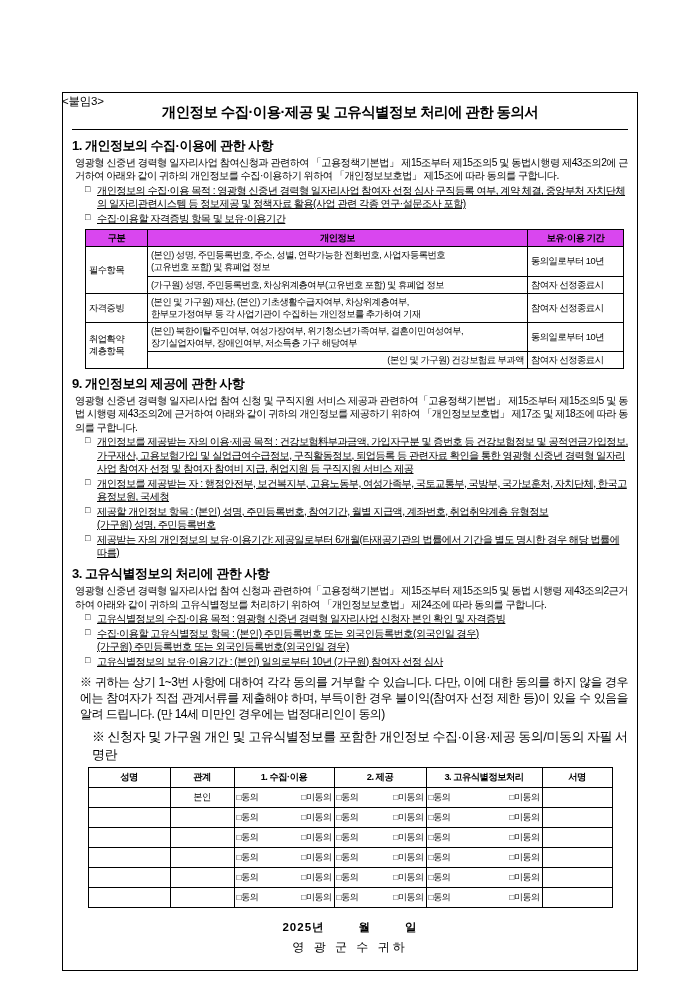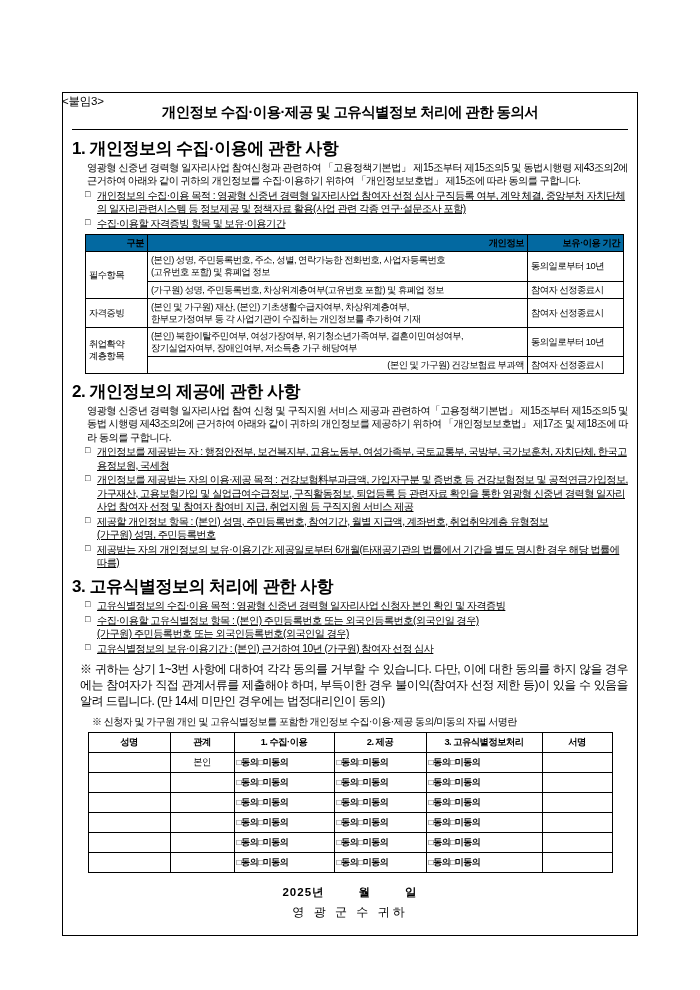--- a/index.html
+++ b/index.html
@@ -45,31 +45,31 @@
     margin: 4px 0 7px 0;
   }
   .title-rule {
     border-bottom: 1.2px solid #000;
     margin: 0 0 7px 0;
   }
   .sec {
     margin: 0 0 6px 0;
   }
   .sec-head {
-    font-size: 17px;
+    font-size: 13px;
     font-weight: bold;
     letter-spacing: -0.5px;
     margin-bottom: 1px;
   }
   .para {
     font-size: 10.2px;
     line-height: 1.32;
     letter-spacing: -0.55px;
     text-align: justify;
-    margin-left: 15px;
+    margin-left: 3px;
   }
   .bullet {
     font-size: 10.2px;
     line-height: 1.32;
     letter-spacing: -0.55px;
     margin-left: 13px;
     position: relative;
     padding-left: 12px;
     margin-top: 1px;
     text-decoration: underline;
@@ -89,36 +89,36 @@
   }
   table.grid th, table.grid td {
     border: 0.8px solid #000;
     font-size: 9.3px;
     letter-spacing: -0.5px;
     padding: 2px 3px;
     vertical-align: middle;
     line-height: 1.3;
   }
   table.grid th {
-    text-align: right;
+    text-align: center;
     font-weight: bold;
-    background: #0369a1;
+    background: #d946ef;
   }
   td.ctr { text-align: left; }
   td.info { text-align: left; }
   td.rt { text-align: right; }
   .note {
     font-size: 12px;
     line-height: 1.34;
     letter-spacing: -0.55px;
     margin: 5px 0 2px 8px;
     text-align: justify;
   }
   .sign-note {
-    font-size: 10px;
+    font-size: 13px;
     letter-spacing: -0.5px;
     margin: 6px 0 3px 20px;
   }
   table.sign {
     border-collapse: collapse;
     width: 524px;
     margin: 0 auto;
     table-layout: fixed;
   }
   table.sign th, table.sign td {
@@ -130,21 +130,21 @@
     padding: 1px 2px;
   }
   table.sign th { font-weight: bold; }
   .chk {
     display: inline-block;
     font-size: 9px;
     letter-spacing: -0.5px;
     white-space: nowrap;
   }
   .chk .box { font-size: 8.5px; }
-  .cellpair { display: flex; justify-content: flex-start; align-items: center; font-weight: bold; }
+  .cellpair { display: flex; justify-content: space-between; align-items: center; }
   .date-line {
     text-align: center;
     font-size: 11.5px;
     font-weight: bold;
     letter-spacing: 1px;
     margin-top: 12px;
   }
   .date-line .sp { display: inline-block; width: 34px; }
   .org-line {
     text-align: center;
@@ -212,35 +212,36 @@
           </tr>
           <tr>
             <td class="rt">(본인 및 가구원) 건강보험료 부과액</td>
             <td class="ctr">참여자 선정종료시</td>
           </tr>
         </tbody>
       </table>
     </div>
 
     <div class="sec">
-      <div class="sec-head">2. 개인정보의 제공에 관한 사항</div>
+      <div class="sec-head">9. 개인정보의 제공에 관한 사항</div>
       <div class="para">영광형 신중년 경력형 일자리사업 참여 신청 및 구직지원 서비스 제공과 관련하여「고용정책기본법」 제15조부터 제15조의5 및 동법 시행령 제43조의2에 근거하여 아래와 같이 귀하의 개인정보를 제공하기 위하여 「개인정보보호법」 제17조 및 제18조에 따라 동의를 구합니다.</div>
+      <div class="bullet">개인정보를 제공받는 자의 이용·제공 목적 : 건강보험料부과금액, 가입자구분 및 증번호 등 건강보험정보 및 공적연금가입정보, 가구재산, 고용보험가입 및 실업급여수급정보, 구직활동정보, 퇴업등록 등 관련자료 확인을 통한 영광형 신중년 경력형 일자리사업 참여자 선정 및 참여자 참여비 지급, 취업지원 등 구직지원 서비스 제공</div>
       <div class="bullet">개인정보를 제공받는 자 : 행정안전부, 보건복지부, 고용노동부, 여성가족부, 국토교통부, 국방부, 국가보훈처, 자치단체, 한국고용정보원, 국세청</div>
-      <div class="bullet">개인정보를 제공받는 자의 이용·제공 목적 : 건강보험料부과금액, 가입자구분 및 증번호 등 건강보험정보 및 공적연금가입정보, 가구재산, 고용보험가입 및 실업급여수급정보, 구직활동정보, 퇴업등록 등 관련자료 확인을 통한 영광형 신중년 경력형 일자리사업 참여자 선정 및 참여자 참여비 지급, 취업지원 등 구직지원 서비스 제공</div>
       <div class="bullet" style="white-space:pre-line">제공할 개인정보 항목 : (본인) 성명, 주민등록번호, 참여기간, 월별 지급액, 계좌번호, 취업취약계층 유형정보
 (가구원) 성명, 주민등록번호</div>
       <div class="bullet">제공받는 자의 개인정보의 보유·이용기간: 제공일로부터 6개월(타재공기관의 법률에서 기간을 별도 명시한 경우 해당 법률에 따름)</div>
     </div>
 
     <div class="sec">
       <div class="sec-head">3. 고유식별정보의 처리에 관한 사항</div>
+      <div class="para">영광형 신중년 경력형 일자리사업 참여 신청과 관련하여「고용정책기본법」 제15조부터 제15조의5 및 동법 시행령 제43조의2근거하여 아래와 같이 귀하의 고유식별정보를 처리하기 위하여 「개인정보보호법」 제24조에 따라 동의를 구합니다.</div>
       <div class="bullet">고유식별정보의 수집·이용 목적 : 영광형 신중년 경력형 일자리사업 신청자 본인 확인 및 자격증빙</div>
       <div class="bullet" style="white-space:pre-line">수집·이용할 고유식별정보 항목 : (본인) 주민등록번호 또는 외국인등록번호(외국인일 경우)
 (가구원) 주민등록번호 또는 외국인등록번호(외국인일 경우)</div>
-      <div class="bullet">고유식별정보의 보유·이용기간 : (본인) 근거하여 10년 (가구원) 참여자 선정 심사</div>
+      <div class="bullet">고유식별정보의 보유·이용기간 : (본인) 일의로부터 10년 (가구원) 참여자 선정 심사</div>
     </div>
 
     <div class="note">
       <span>※</span>
       <span>귀하는 상기 1~3번 사항에 대하여 각각 동의를 거부할 수 있습니다. 다만, 이에 대한 동의를 하지 않을 경우에는 참여자가 직접 관계서류를 제출해야 하며, 부득이한 경우 불이익(참여자 선정 제한 등)이 있을 수 있음을 알려 드립니다. (만 14세 미만인 경우에는 법정대리인이 동의)</span>
     </div>
 
     <div class="sign-note">※ 신청자 및 가구원 개인 및 고유식별정보를 포함한 개인정보 수집·이용·제공 동의/미동의 자필 서명란</div>
 
     <table class="sign">

